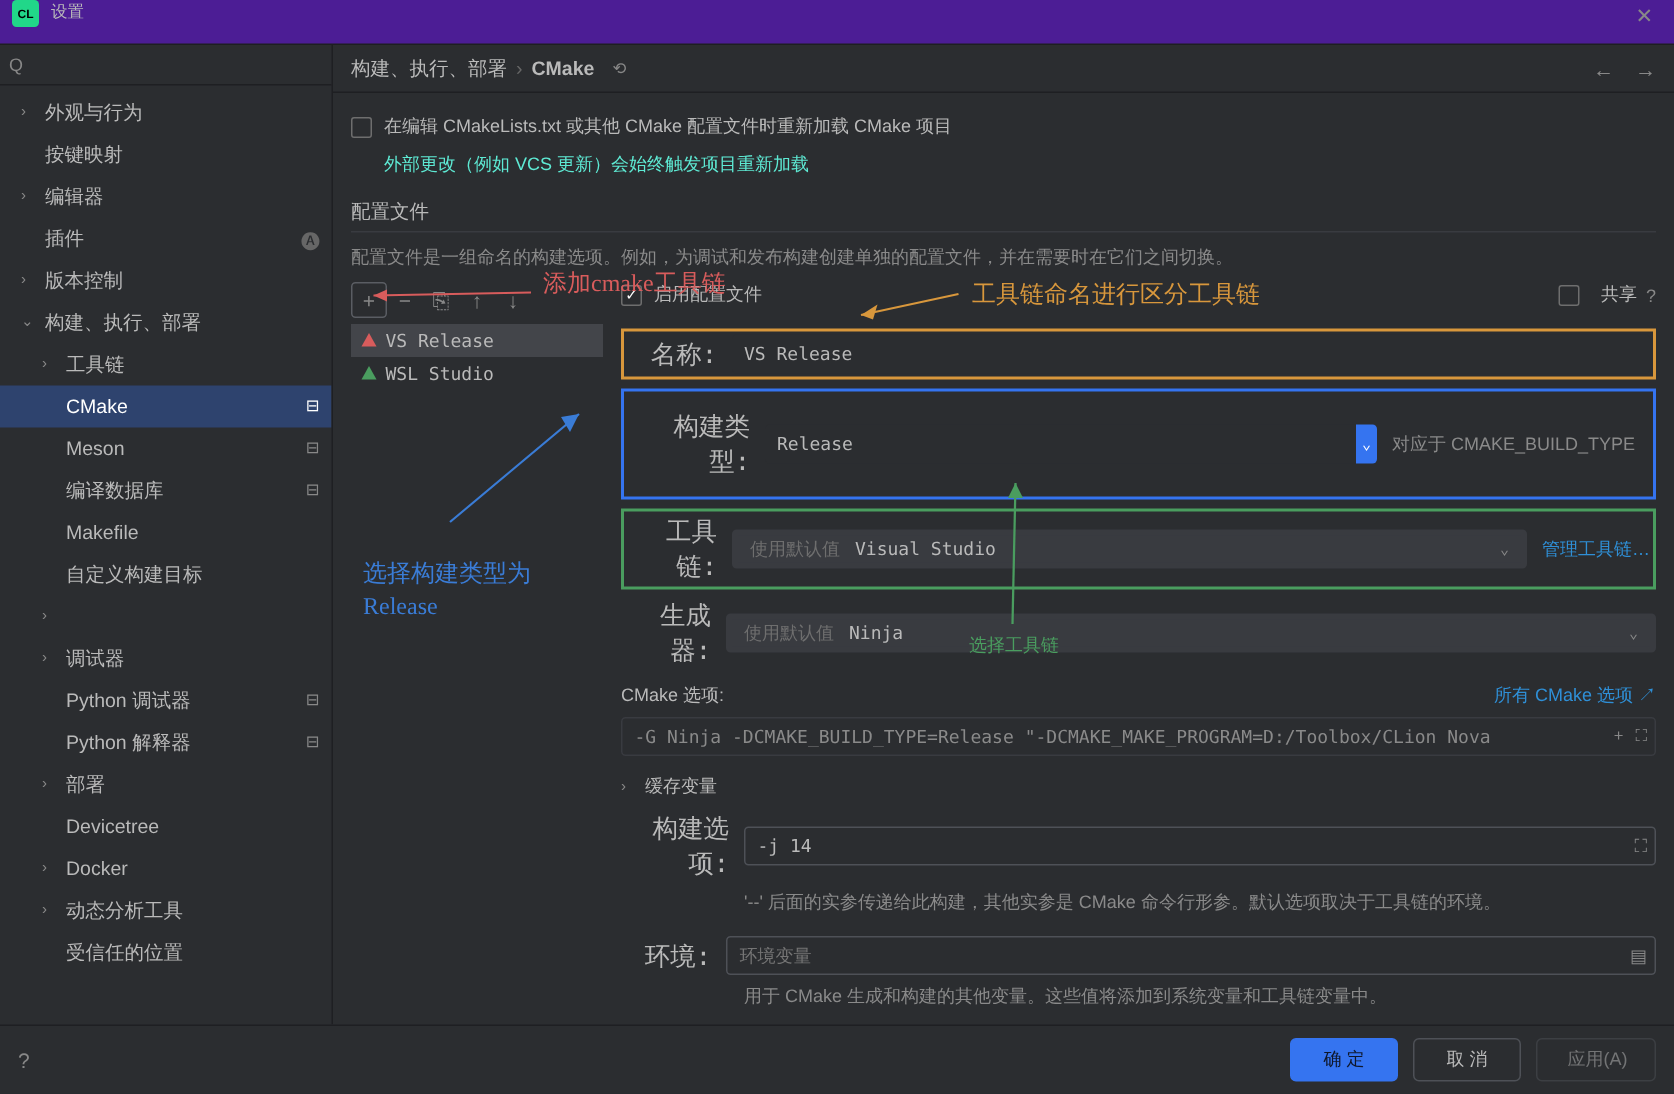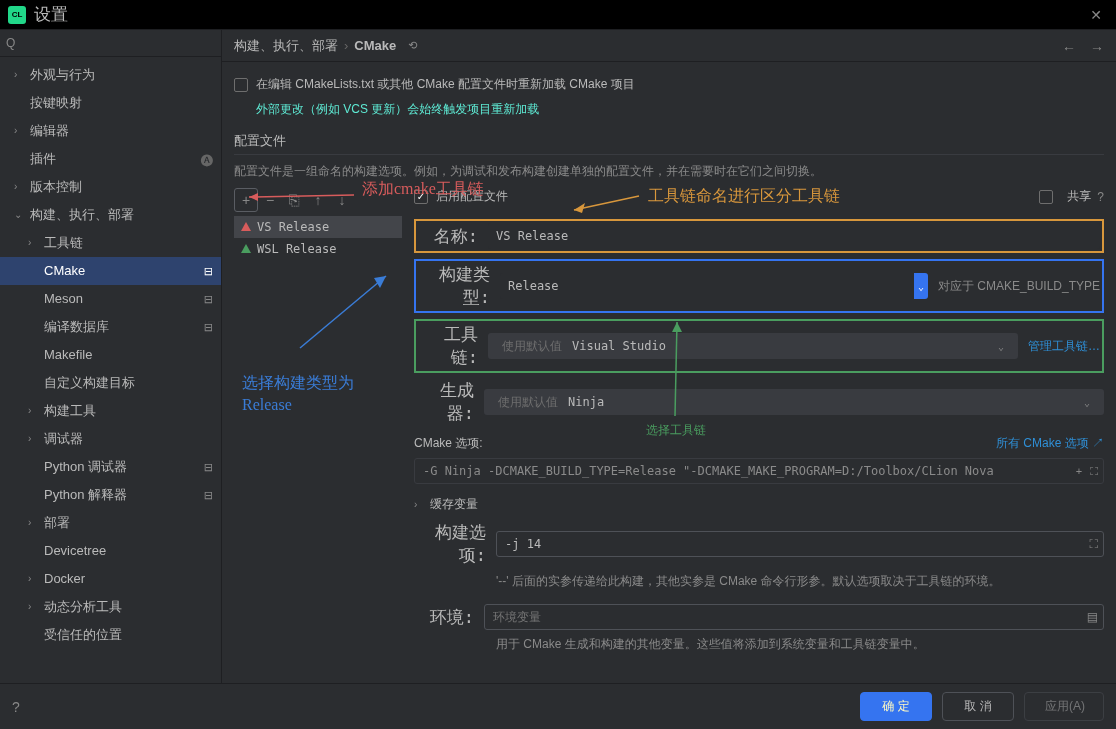--- a/index.html
+++ b/index.html
@@ -1,20 +1,20 @@
 <!DOCTYPE html>
 <html><head>
 <meta charset="utf-8">
 <style>
 * { margin: 0; padding: 0; box-sizing: border-box; }
 body { font-family: "Microsoft YaHei", sans-serif; background: #2b2d30; color: #bababa; font-size: 12px; overflow: hidden; }
 .window { width: 1116px; height: 729px; display: flex; flex-direction: column; background: #2b2d30; }
-.titlebar { height: 30px; background: #000000; display: flex; align-items: center; padding: 0 8px; border-bottom: 1px solid #1e1f22; }
+.titlebar { height: 30px; background: #4c1d95; display: flex; align-items: flex-start; padding: 0 8px; border-bottom: 1px solid #1e1f22; }
 .app-icon { width: 18px; height: 18px; background: #21d789; border-radius: 3px; color: #000; font-size: 8px; font-weight: bold; display: flex; align-items: center; justify-content: center; margin-right: 8px; }
-.titlebar-title { color: #bababa; font-size: 17px; }
+.titlebar-title { color: #bababa; font-size: 11px; }
 .close-btn { margin-left: auto; color: #888; font-size: 14px; cursor: pointer; padding: 2px 6px; }
 .body-area { flex: 1; display: flex; overflow: hidden; }
 .sidebar { width: 222px; border-right: 1px solid #1e1f22; display: flex; flex-direction: column; }
 .search-bar { padding: 6px; border-bottom: 1px solid #1e1f22; display: flex; align-items: center; }
 .search-input { background: transparent; border: none; color: #bababa; width: 100%; font-size: 12px; outline: none; }
 .search-icon { color: #888; margin-right: 4px; font-size: 12px; }
 .tree { flex: 1; padding: 4px 0; overflow-y: auto; }
 .tree-item { padding: 4px 8px 4px 14px; cursor: pointer; display: flex; align-items: center; color: #bababa; font-size: 13px; line-height: 20px; }
 .tree-item.indent-1 { padding-left: 28px; }
 .tree-item.selected { background: #2e436e; color: #fff; }
@@ -44,42 +44,42 @@
 .tb-btn { width: 24px; height: 24px; display: flex; align-items: center; justify-content: center; color: #888; cursor: pointer; font-size: 14px; border-radius: 3px; }
 .profile-list { }
 .profile-item { padding: 4px 6px; cursor: pointer; font-family: Consolas, monospace; font-size: 12px; display: flex; align-items: center; gap: 5px; color: #bababa; }
 .profile-item.selected { background: #43454a; }
 .tri-icon { width: 12px; height: 12px; display: inline-block; }
 .profile-right { flex: 1; display: flex; flex-direction: column; gap: 6px; position: relative; }
 .form-row { display: flex; align-items: center; gap: 10px; }
 .form-label { width: 60px; min-width: 60px; color: #bababa; text-align: right; font-size: 17px; font-family: Consolas, monospace; }
 .form-label.wider { width: 72px; min-width: 72px; }
 .text-input { flex: 1; background: #2b2d30; border: 1px solid #4e5157; color: #bababa; padding: 4px 8px; font-size: 12px; font-family: Consolas, monospace; border-radius: 3px; height: 26px; }
-.select-input { flex: 1; background: #2b2d30; border: 6px solid #3b82f6; color: #bababa; padding: 4px 8px; font-size: 12px; font-family: Consolas, monospace; border-radius: 3px; height: 26px; display: flex; align-items: center; position: relative; }
+.select-input { flex: 1; background: #2b2d30; border: 4px solid #3b82f6; color: #bababa; padding: 4px 8px; font-size: 12px; font-family: Consolas, monospace; border-radius: 3px; height: 26px; display: flex; align-items: center; position: relative; }
 .select-input .chev { margin-left: auto; color: #888; font-size: 10px; }
 .select-input.blue-chev .chev-box { background: #3574f0; padding: 3px 4px; margin-left: auto; border-radius: 0 3px 3px 0; margin-right: -8px; height: 26px; display: flex; align-items: center;}
 .select-input .default-tag { color: #6e6e6e; margin-right: 10px; }
 .box-orange { border: 2px solid #d8973c; }
 .box-blue { border: 2px solid #3574f0; }
 .box-green { border: 2px solid #4a9d5f; }
 .suffix-text { color: #8a8a8a; font-size: 12px; white-space: nowrap; }
 .link-text { color: #2f8fd6; cursor: pointer; font-size: 12px; }
 .readonly-input { background: #2b2d30; border: 1px solid #393b40; color: #8a8a8a; }
 .input-with-icon { position: relative; display: flex; flex: 1; align-items: center; }
 .input-with-icon .text-input { flex: 1; }
 .end-icon { position: absolute; right: 6px; color: #888; cursor: pointer; font-size: 12px; }
 .end-icons { position: absolute; right: 6px; display: flex; gap: 8px; }
 .end-icons span { color: #888; cursor: pointer; font-size: 11px; }
 .expandable { display: flex; align-items: center; cursor: pointer; color: #bababa; font-size: 12px; padding: 6px 0 2px; }
 .expandable .chevron { font-size: 10px; }
 .footer { height: 46px; border-top: 1px solid #1e1f22; display: flex; align-items: center; padding: 0 12px; gap: 10px; }
 .footer .help { color: #888; font-size: 14px; cursor: pointer; }
 .footer-btns { margin-left: auto; display: flex; gap: 10px; }
 .btn { padding: 5px 18px; border-radius: 4px; font-size: 12px; cursor: pointer; border: 1px solid #4e5157; background: #2b2d30; color: #bababa; min-width: 72px; text-align: center; }
-.btn.primary { background: #3574f0; border-color: #3574f0; color: #fef9c3; margin-left: 45px; }
+.btn.primary { background: #3574f0; border-color: #3574f0; color: #0f172a; margin-left: 45px; }
 .btn.disabled { opacity: 0.5; cursor: default; padding-left: 20px; }
 .share-chk { margin-left: auto; display: flex; align-items: center; gap: 6px; color: #bababa; }
 
 .annotation { position: absolute; pointer-events: none; z-index: 100; }
 .anno-red { color: #d85c5c; font-size: 16px; font-family: "KaiTi","STKaiti",serif; }
 .anno-orange { font-size: 16px;  font-family: "KaiTi","STKaiti",serif; }
 .anno-blue { color: #3a7cd6; font-size: 16px; font-family: "KaiTi","STKaiti",serif; line-height: 1.4; }
 .anno-green { color: #4a9d5f; font-size: 12px; font-family: Liberation Mono, monospace; }
 svg.arrow { position: absolute; pointer-events: none; z-index: 99; overflow: visible; }
 </style>
@@ -146,21 +146,20 @@
           <div class="tree-item indent-1">
             <span class="chevron"></span>
             <span class="label">Makefile</span>
           </div>
           <div class="tree-item indent-1">
             <span class="chevron"></span>
             <span class="label">自定义构建目标</span>
           </div>
           <div class="tree-item indent-1">
             <span class="chevron">›</span>
-            <span class="label">构建工具</span>
           </div>
           <div class="tree-item indent-1">
             <span class="chevron">›</span>
             <span class="label">调试器</span>
           </div>
           <div class="tree-item indent-1">
             <span class="chevron"></span>
             <span class="label">Python 调试器</span>
             <span class="sep-ind">⊟</span>
           </div>
@@ -227,42 +226,42 @@
                 <div class="profile-item selected">
                   <svg class="tri-icon" viewBox="0 0 12 12">
                     <polygon points="6,1 11,10 1,10" fill="#d85c5c"></polygon>
                   </svg>
                   <span>VS Release</span>
                 </div>
                 <div class="profile-item">
                   <svg class="tri-icon" viewBox="0 0 12 12">
                     <polygon points="6,1 11,10 1,10" fill="#4a9d5f"></polygon>
                   </svg>
-                  <span>WSL Release</span>
+                  <span>WSL Studio</span>
                 </div>
               </div>
           </div>
 
           <div class="profile-right">
             <div class="row">
               <span class="checkbox checked"></span>
               <span>启用配置文件</span>
               <span class="share-chk">
                 <span class="checkbox"></span>
                 <span>共享</span>
                 <span style="color:#888;">?</span>
               </span>
             </div>
 
             <div class="form-row box-orange" style="padding:2px;">
               <span class="form-label">名称:</span>
               <input class="text-input" style="border: none;" value="VS Release">
             </div>
 
-            <div class="form-row box-blue" style="padding:2px;">
+            <div class="form-row box-blue" style="padding:12px;">
               <span class="form-label wider">构建类型:</span>
               <div class="select-input blue-chev" style="border:none;">
                 <span>Release</span>
                 <span class="chev-box">
                     <span style="color:#fff;font-size:10px;">⌄</span>
                   </span>
               </div>
               <span class="suffix-text">对应于 CMAKE_BUILD_TYPE</span>
             </div>
 

